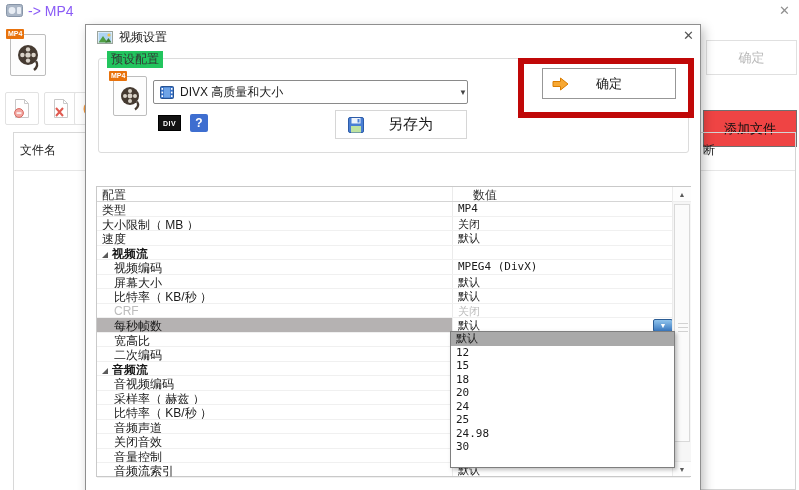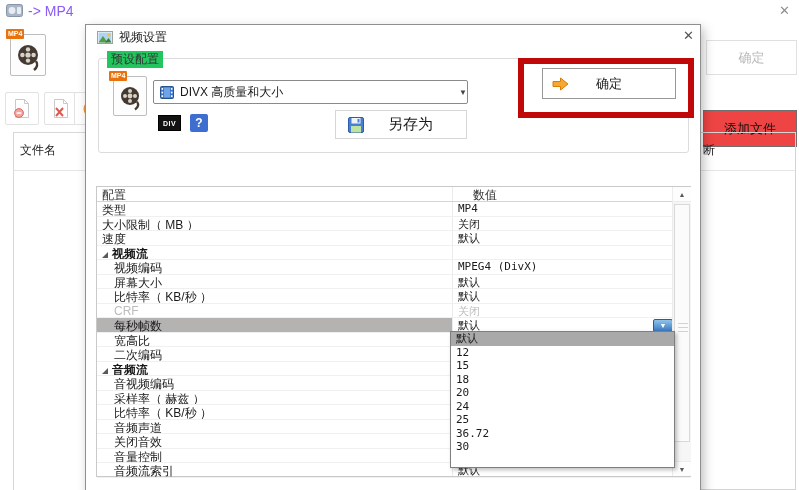--- a/index.html
+++ b/index.html
@@ -308,16 +308,16 @@
   </div>
 
   <div class="abs" id="fps-dropdown">
       <div class="dd-item sel">默认</div>
       <div class="dd-item">12</div>
       <div class="dd-item">15</div>
       <div class="dd-item">18</div>
       <div class="dd-item">20</div>
       <div class="dd-item">24</div>
       <div class="dd-item">25</div>
-      <div class="dd-item">36.72</div>
+      <div class="dd-item">24.98</div>
       <div class="dd-item">30</div>
     </div>
 </div>
 
 </body></html>

